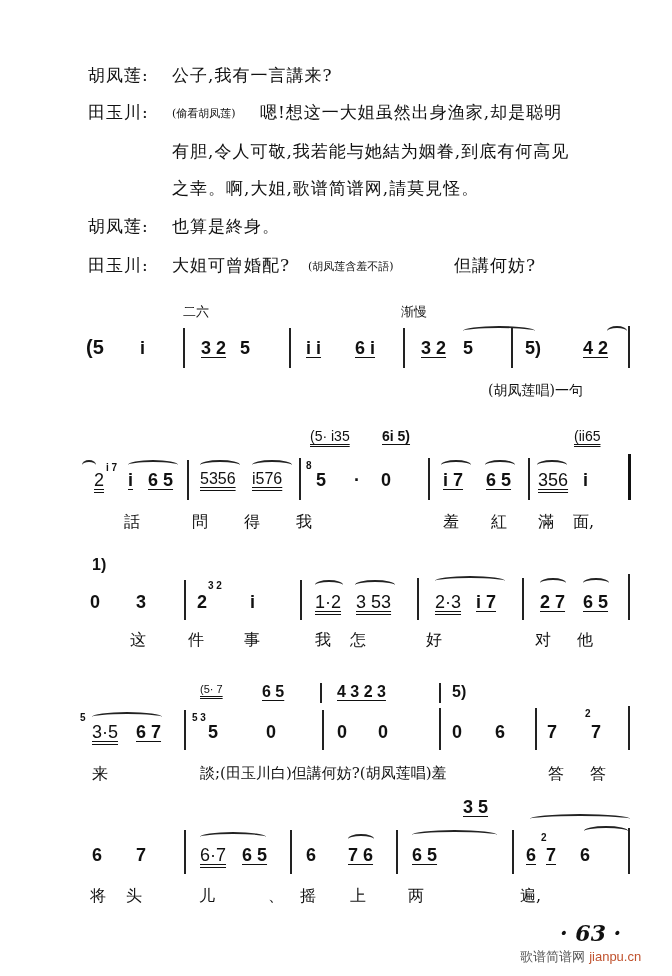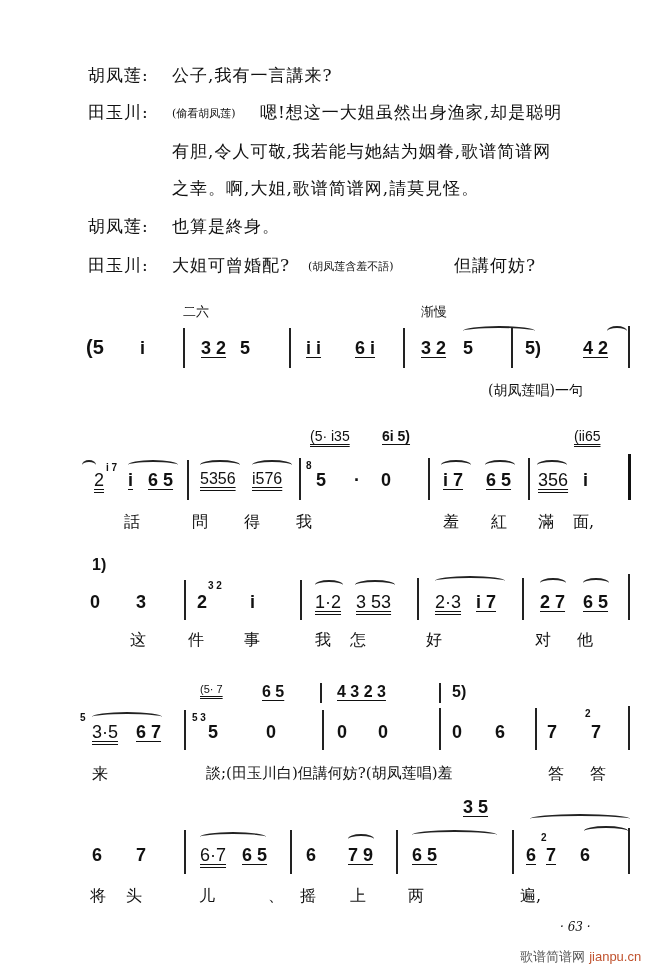--- a/index.html
+++ b/index.html
@@ -11,50 +11,50 @@
   .note{font-family:"Liberation Sans",sans-serif;font-weight:bold;font-size:18px;white-space:nowrap;}
   .noteu{font-family:"Liberation Sans",sans-serif;font-weight:bold;font-size:18px;white-space:nowrap;text-decoration:underline;text-underline-offset:3px;}
   .noteuu{font-family:"Liberation Sans",sans-serif;font-weight:normal;font-size:18px;white-space:nowrap;text-decoration:underline double;text-underline-offset:3px;}
   .grace{font-family:"Liberation Sans",sans-serif;font-weight:bold;font-size:10px;white-space:nowrap;}
   .lyric{font-size:16px;white-space:nowrap;}
   .bar{position:absolute;width:2px;background:#222;}
   .barthick{position:absolute;width:3px;background:#111;}
   .tie{position:absolute;border-top:2px solid #222;border-radius:50% 50% 0 0;height:8px;}
   .mark{font-size:13px;white-space:nowrap;}
   .paren{font-family:"Liberation Sans",sans-serif;font-weight:bold;font-size:20px;}
-  .pageno{font-family:"DejaVu Serif",serif;font-style:italic;font-weight:normal;font-size:12px;white-space:nowrap;}
+  .pageno{font-family:"DejaVu Serif",serif;font-style:italic;font-weight:bold;font-size:22px;white-space:nowrap;}
   .watermark{font-size:13px;color:#555;white-space:nowrap;}
   .watermark span.url{color:#c0522e;font-family:"Liberation Sans",sans-serif;}
 </style>
 </head>
 <body>
 
 <div>
   <div class="abs speaker" style="left:88px;top:64px">胡凤莲:</div>
   <div class="abs dialog" style="left:172px;top:64px">公子,我有一言講来?</div>
 
   <div class="abs speaker" style="left:88px;top:101px">田玉川:</div>
   <div class="abs dialog small" style="left:172px;top:106px">(偷看胡凤莲)</div>
   <div class="abs dialog" style="left:260px;top:101px">嗯!想这一大姐虽然出身渔家,却是聪明</div>
 
-  <div class="abs dialog" style="left:172px;top:140px">有胆,令人可敬,我若能与她結为姻眷,歌谱简谱网</div>
+  <div class="abs dialog" style="left:172px;top:140px">有胆,令人可敬,我若能与她結为姻眷,到底有何高见</div>
   <div class="abs dialog" style="left:172px;top:177px">之幸。啊,大姐,歌谱简谱网,請莫見怪。</div>
 
   <div class="abs speaker" style="left:88px;top:215px">胡凤莲:</div>
   <div class="abs dialog" style="left:172px;top:215px">也算是終身。</div>
 
   <div class="abs speaker" style="left:88px;top:254px">田玉川:</div>
   <div class="abs dialog" style="left:172px;top:254px">大姐可曾婚配?</div>
   <div class="abs dialog small" style="left:308px;top:259px">(胡凤莲含羞不語)</div>
   <div class="abs dialog" style="left:454px;top:254px">但講何妨?</div>
 </div>
 
 <div>
   <div class="abs mark" style="left:183px;top:303px">二六</div>
-  <div class="abs mark" style="left:421px;top:303px">渐慢</div>
+  <div class="abs mark" style="left:401px;top:303px">渐慢</div>
 
   <div class="abs paren" style="left:86px;top:336px">(5</div>
   <div class="abs note" style="left:140px;top:338px">i</div>
   <div class="bar" style="left:183px;top:328px;height:40px"></div>
   <div class="abs noteu" style="left:201px;top:338px">3 2</div>
   <div class="abs note" style="left:240px;top:338px">5</div>
   <div class="bar" style="left:289px;top:328px;height:40px"></div>
   <div class="abs noteu" style="left:306px;top:338px">i i</div>
   <div class="abs noteu" style="left:355px;top:338px">6 i</div>
   <div class="bar" style="left:403px;top:328px;height:40px"></div>
@@ -167,36 +167,36 @@
   <div class="bar" style="left:439px;top:708px;height:42px"></div>
   <div class="abs note" style="left:452px;top:722px">0</div>
   <div class="abs note" style="left:495px;top:722px">6</div>
   <div class="bar" style="left:535px;top:708px;height:42px"></div>
   <div class="abs note" style="left:547px;top:722px">7</div>
   <div class="abs grace" style="left:585px;top:708px">2</div>
   <div class="abs note" style="left:591px;top:722px">7</div>
   <div class="bar" style="left:628px;top:706px;height:44px"></div>
 
   <div class="abs lyric" style="left:92px;top:764px">来</div>
-  <div class="abs lyric" style="left:206px;top:764px;font-size:15px">談;(田玉川白)但講何妨?(胡凤莲唱)羞</div>
+  <div class="abs lyric" style="left:200px;top:764px;font-size:15px">談;(田玉川白)但講何妨?(胡凤莲唱)羞</div>
   <div class="abs lyric" style="left:548px;top:764px">答</div>
   <div class="abs lyric" style="left:590px;top:764px">答</div>
 </div>
 
 <div>
   <div class="abs note" style="left:92px;top:845px">6</div>
   <div class="abs note" style="left:136px;top:845px">7</div>
   <div class="bar" style="left:184px;top:830px;height:44px"></div>
   <div class="tie" style="left:200px;top:832px;width:66px"></div>
   <div class="abs noteuu" style="left:200px;top:845px">6·7</div>
   <div class="abs noteu" style="left:242px;top:845px">6 5</div>
   <div class="bar" style="left:290px;top:830px;height:44px"></div>
   <div class="abs note" style="left:306px;top:845px">6</div>
   <div class="tie" style="left:348px;top:834px;width:26px"></div>
-  <div class="abs noteu" style="left:348px;top:845px">7 9</div>
+  <div class="abs noteu" style="left:348px;top:845px">7 6</div>
   <div class="bar" style="left:396px;top:830px;height:44px"></div>
   <div class="tie" style="left:412px;top:830px;width:85px"></div>
   <div class="abs noteu" style="left:412px;top:845px">6 5</div>
   <div class="abs noteu" style="left:463px;top:797px">3 5</div>
   <div class="bar" style="left:512px;top:830px;height:44px"></div>
   <div class="tie" style="left:530px;top:814px;width:100px"></div>
   <div class="abs noteu" style="left:526px;top:845px">6</div>
   <div class="abs grace" style="left:541px;top:832px">2</div>
   <div class="abs noteu" style="left:546px;top:845px">7</div>
   <div class="tie" style="left:584px;top:826px;width:44px"></div>

